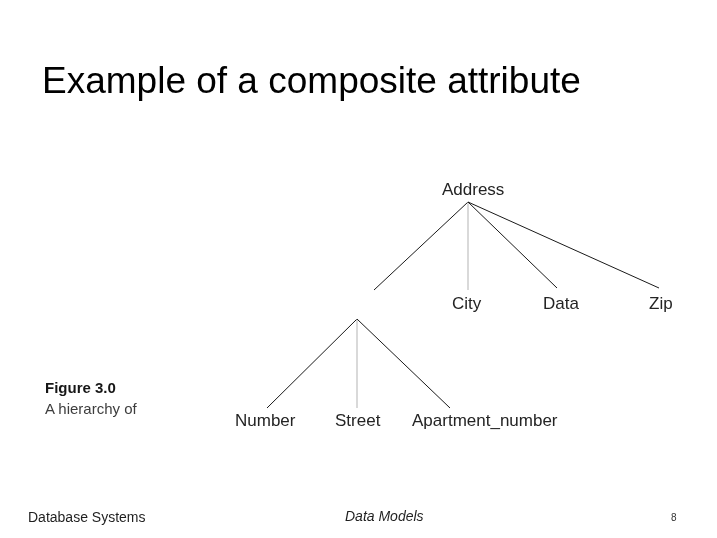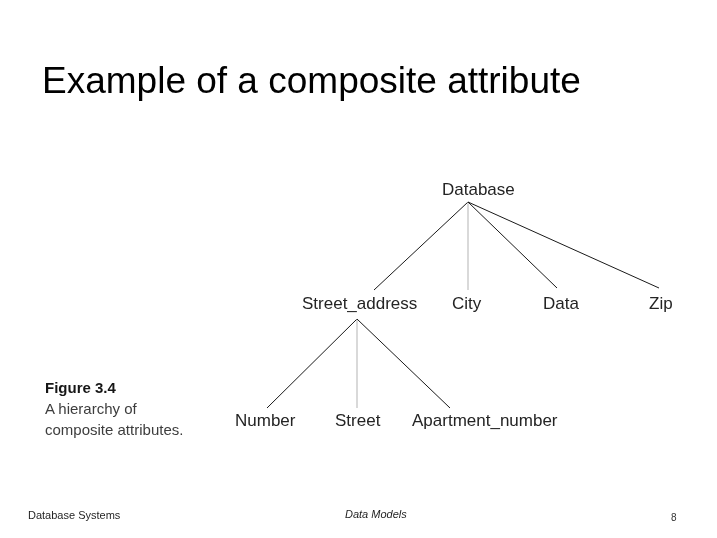--- a/index.html
+++ b/index.html
@@ -55,21 +55,21 @@
     line-height: 21px;
     color: #3d3d3d;
   }
   .figure-caption .fig-label {
     font-weight: bold;
     color: #161616;
     display: block;
   }
   .footer-text {
     position: absolute;
-    font-size: 11px;
+    font-size: 14px;
     color: #1f1f1f;
     white-space: nowrap;
   }
   .footer-left   { left: 28px;  top: 509px; }
   .footer-center { left: 345px; top: 508px; font-style: italic; }
   .footer-right  { left: 671px; top: 512px; font-size: 10px; color: #333333; }
 </style>
 </head>
 <body>
 
@@ -80,40 +80,38 @@
   <svg class="tree-svg" viewBox="0 0 717 538" xmlns="http://www.w3.org/2000/svg">
     <line x1="468" y1="202" x2="374" y2="290" stroke="#1a1a1a" stroke-width="1"></line>
     <line x1="468" y1="202" x2="468" y2="290" stroke="#b3b3b3" stroke-width="1"></line>
     <line x1="468" y1="202" x2="557" y2="288" stroke="#1a1a1a" stroke-width="1"></line>
     <line x1="468" y1="202" x2="659" y2="288" stroke="#1a1a1a" stroke-width="1"></line>
     <line x1="357" y1="319" x2="267" y2="408" stroke="#1a1a1a" stroke-width="1"></line>
     <line x1="357" y1="319" x2="357" y2="408" stroke="#b3b3b3" stroke-width="1"></line>
     <line x1="357" y1="319" x2="450" y2="408" stroke="#1a1a1a" stroke-width="1"></line>
   </svg>
 
-  <div class="tree-label lbl-address">Database</div>
+  <div class="tree-label lbl-address">Address</div>
 
-  <div class="tree-label lbl-street-address">Street_address</div>
 
   <div class="tree-label lbl-city">City</div>
 
   <div class="tree-label lbl-state">Data</div>
 
   <div class="tree-label lbl-zip">Zip</div>
 
   <div class="tree-label lbl-number">Number</div>
 
   <div class="tree-label lbl-street">Street</div>
 
   <div class="tree-label lbl-apartment-number">Apartment_number</div>
 
   <div class="figure-caption">
-    <span class="fig-label">Figure 3.4</span>
+    <span class="fig-label">Figure 3.0</span>
     <span>A hierarchy of</span><br>
-    <span>composite attributes.</span>
   </div>
 
   <div class="footer-text footer-left">Database Systems</div>
 
   <div class="footer-text footer-center">Data Models</div>
 
   <div class="footer-text footer-right">8</div>
 
 </div>
 

